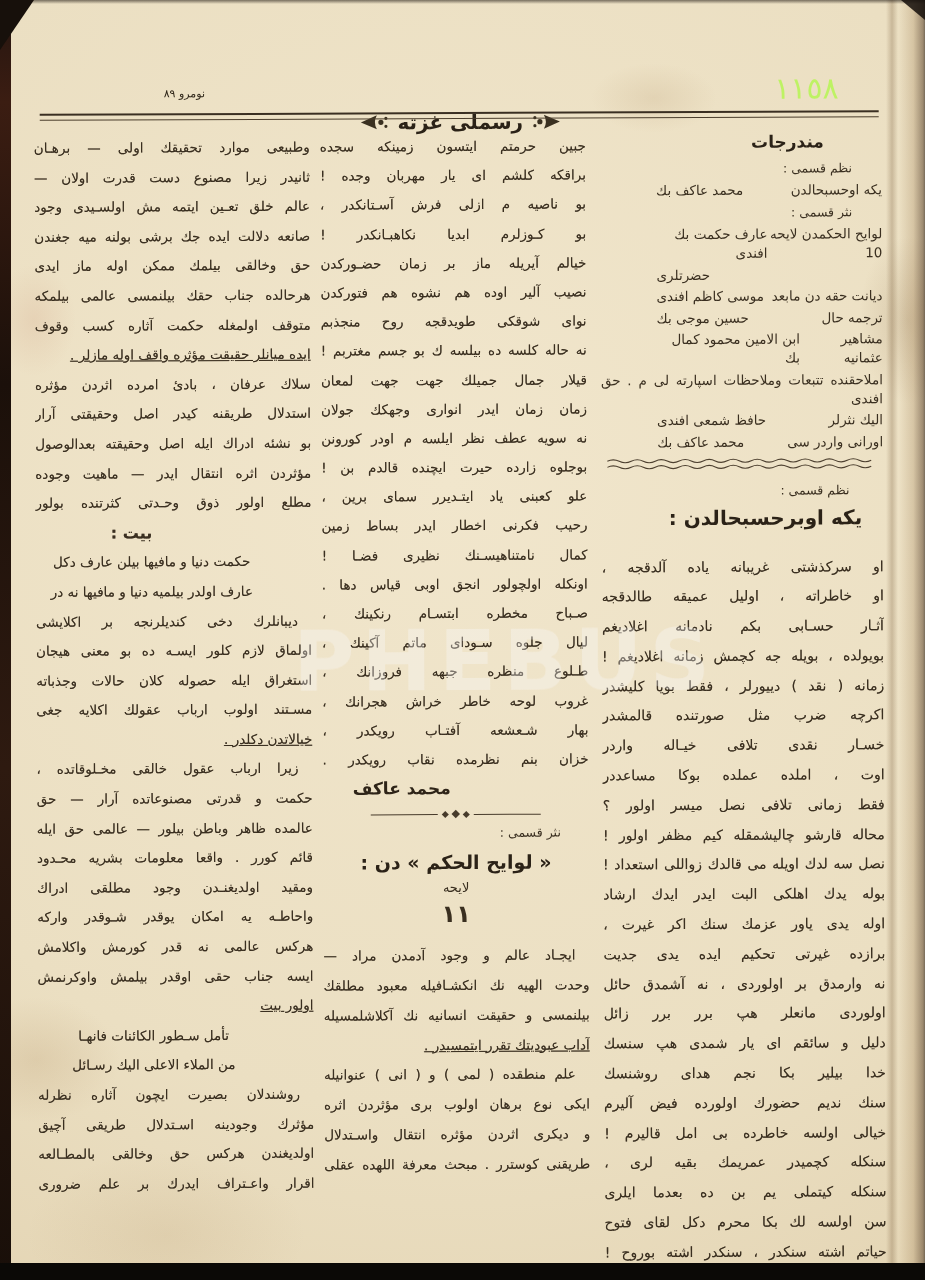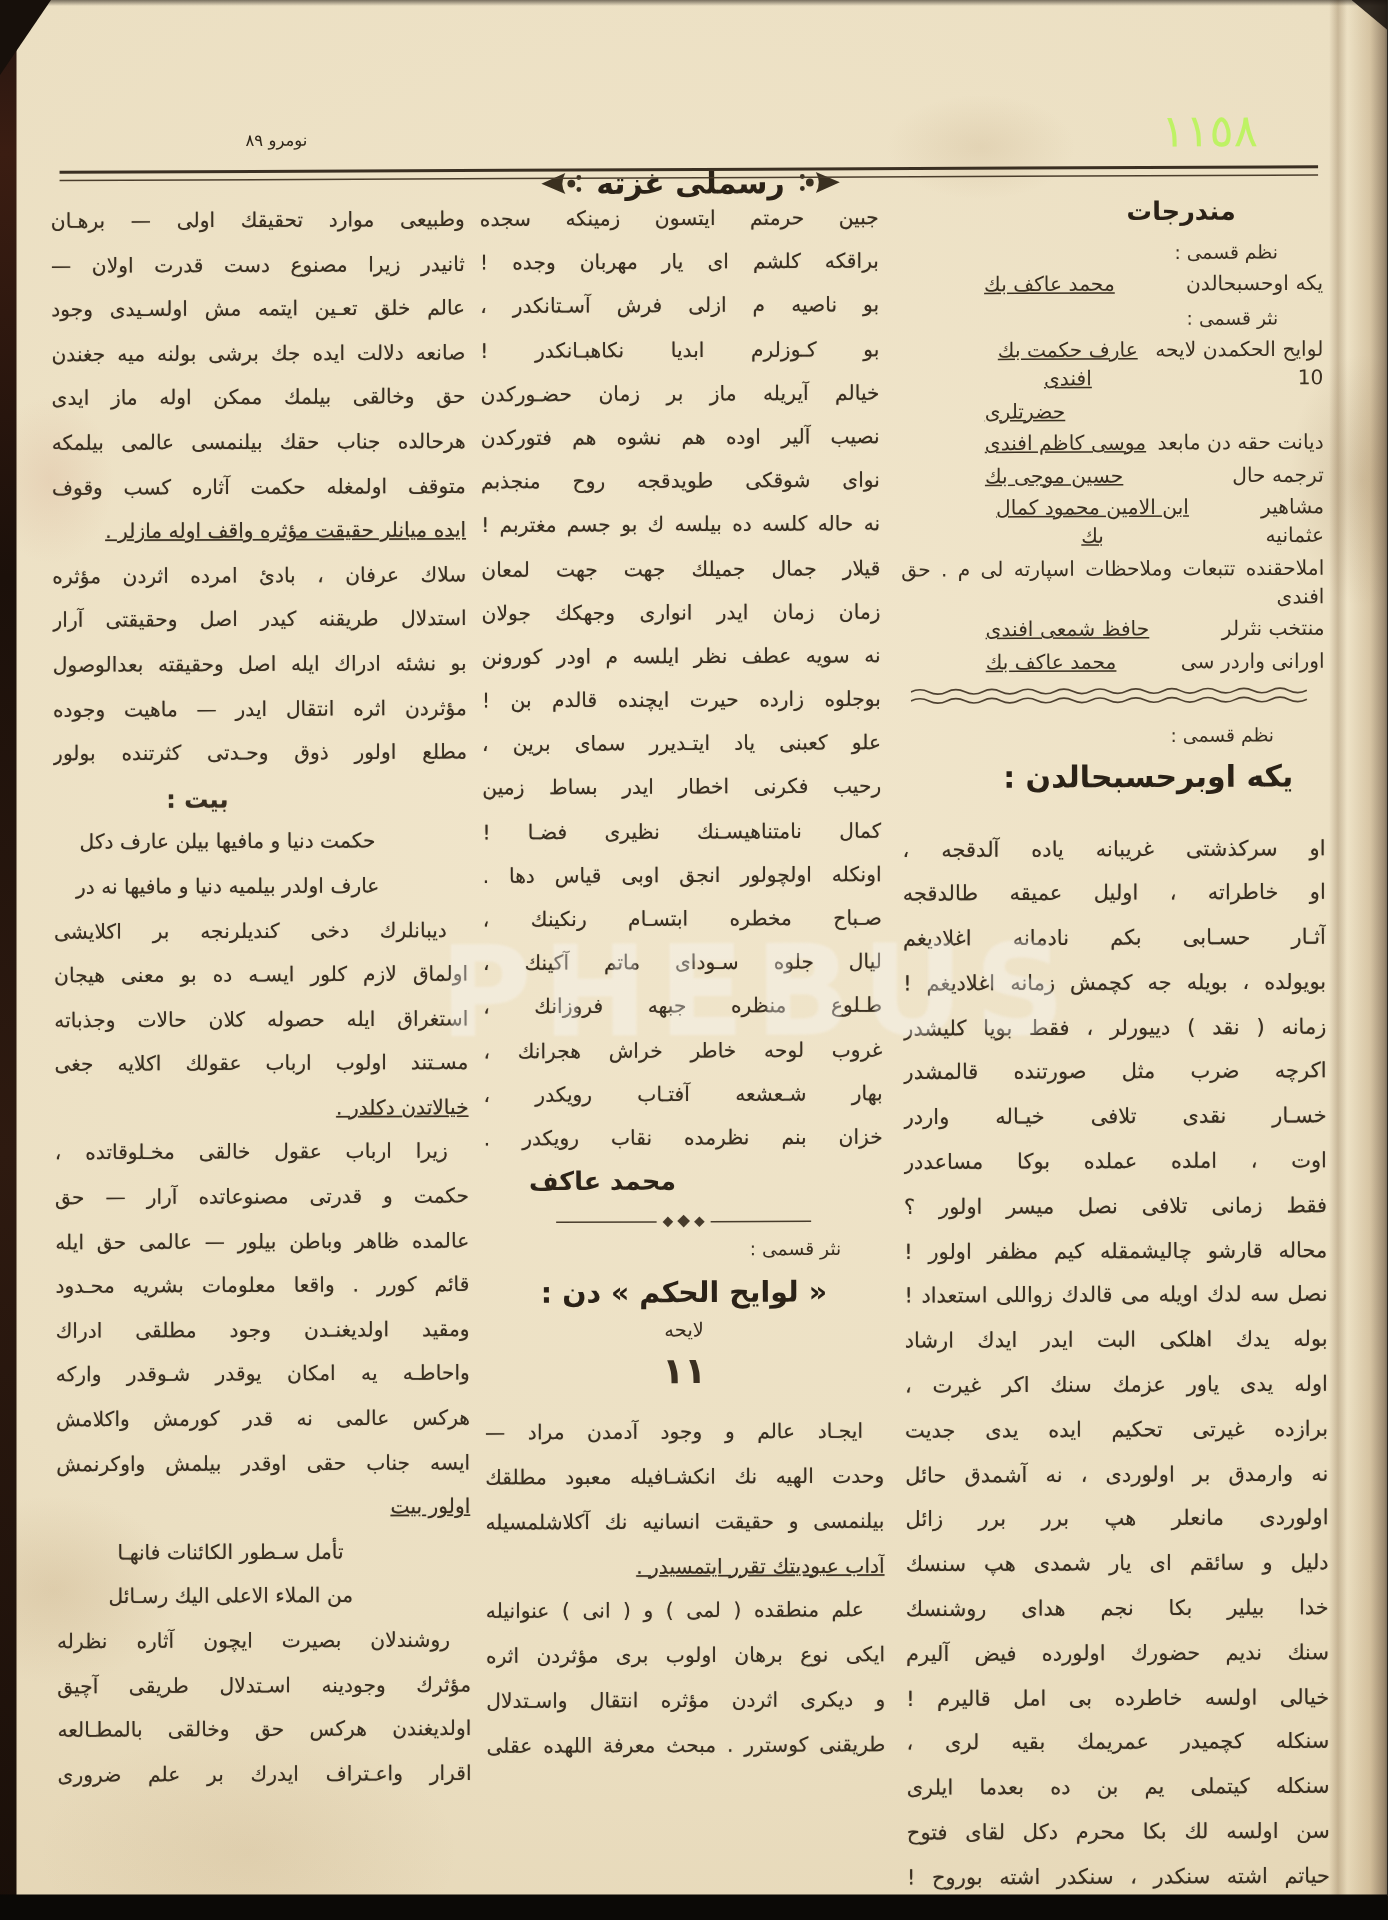--- a/index.html
+++ b/index.html
@@ -59,21 +59,21 @@
   .line.verse{text-align:center;text-align-last:auto;padding-right:44px;}
   .line.label{text-align:center;text-align-last:auto;padding-right:84px;font-size:16px;font-weight:bold;}
 
   
   .toc-heading{font-size:17px;font-weight:bold;text-align:right;padding-right:58px;
     line-height:22px;margin-bottom:6px;color:#2b2217;}
   .toc{width:226px;margin-right:0;}
   .toc-row{display:flex;justify-content:space-between;font-size:13.5px;line-height:19px;
     margin-bottom:2.5px;}
   .toc-title{text-align:right;}
-  .toc-author{text-align:center;text-decoration:underline;}
+  .toc-author{text-align:right;}
   .toc-row.section{font-size:12.5px;padding-right:30px;margin:3px 0;}
   .toc-row.full{display:block;width:282px;text-align:justify;text-align-last:justify;}
 
   .wavy{display:block;margin:6px auto 0 6px;}
 
   .sec-label{font-size:12.5px;text-align:right;padding-right:34px;line-height:16px;}
   .rp-sec{margin-top:12px;}
   .rp-title{font-size:20px;font-weight:bold;text-align:center;padding-left:46px;
     line-height:30px;margin:4px 0 20px;color:#2b2217;}
 
@@ -158,21 +158,21 @@
           </div>
           <div class="toc-row">
             <span class="toc-title">مشاهير عثمانيه</span>
             <span class="toc-author">ابن الامين محمود كمال بك</span>
           </div>
           <div class="toc-row full">
             <span class="toc-title">املاحقنده تتبعات وملاحظات اسپارته لى م . حق افندى</span>
             
           </div>
           <div class="toc-row">
-            <span class="toc-title">منتخب نثرلر</span>
+            <span class="toc-title">اليك نثرلر</span>
             <span class="toc-author">حافظ شمعى افندى</span>
           </div>
           <div class="toc-row">
             <span class="toc-title">اورانى واردر سى</span>
             <span class="toc-author">محمد عاكف بك</span>
           </div>
         </div>
 
       <svg class="wavy" width="276" height="13" viewBox="0 0 276 13">
         <path d="M0 3 q6 -3 12 0 t12 0 t12 0 t12 0 t12 0 t12 0 t12 0 t12 0 t12 0 t12 0 t12 0 t12 0 t12 0 t12 0 t12 0 t12 0 t12 0 t12 0 t12 0 t12 0 t12 0 t12 0" fill="none" stroke="#4d4030" stroke-width="1.1"></path>

